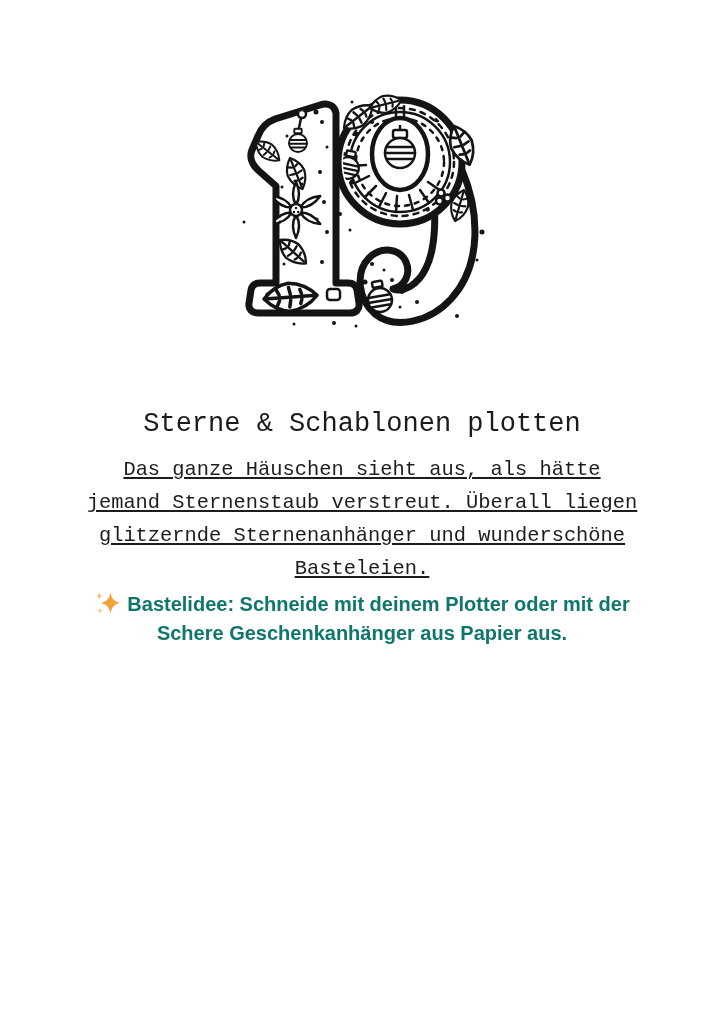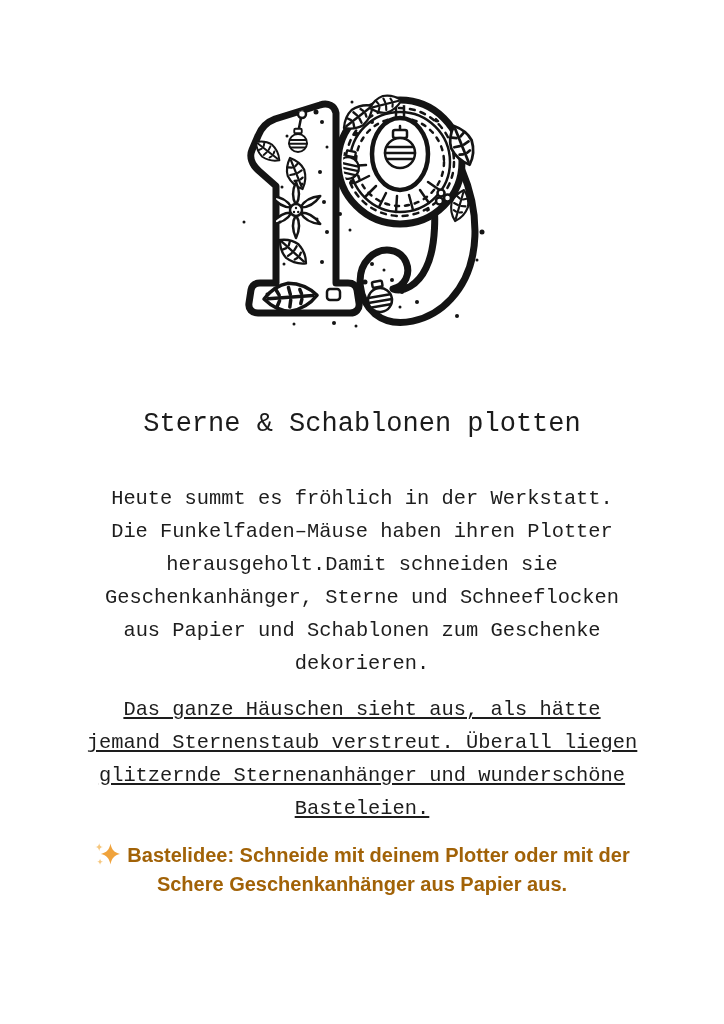--- a/index.html
+++ b/index.html
@@ -35,27 +35,27 @@
     margin:0 auto;
     max-width:640px;
     font-size:20.4px;
     line-height:33px;
     white-space:pre-line;
     color:#1d1d1d;
   }
   .p1 { margin-top:42px; }
   .p2 { margin-top:13px;text-decoration:underline; }
   .tip {
-    margin:16px auto 0;
+    margin:5px auto 0;
     max-width:620px;
     font-family:"Liberation Sans", sans-serif;
     font-size:20px;
     font-weight:700;
     line-height:29px;
-    color:#a16207;
+    color:#0f766e;
   }
   .tip .tip-text { white-space:pre-line; }
   .sparkle { display:inline-block; vertical-align:-5px; margin-right:7px; }
   .sr-only {
     position:absolute; width:1px; height:1px;
     overflow:hidden; clip:rect(0 0 0 0); white-space:nowrap;
   }
 </style>
 </head>
 <body>
@@ -200,26 +200,20 @@
           <circle class="dot" cx="120" cy="10" r="1.5"></circle>
         <circle class="dot" cx="12" cy="130" r="1.5"></circle>
           <circle class="dot" cx="62" cy="232" r="1.5"></circle>
         <rect x="95" y="197" width="13" height="11" rx="3" class="lnw"></rect>
       </g>
     </svg>
   </div>
 
   <h1 class="title">Sterne &amp; Schablonen plotten</h1>
 
-  <p class="body-text p1">Heute summt es fröhlich in der Werkstatt.
-Die Funkelfaden–Mäuse haben ihren Plotter
-herausgeholt.Damit schneiden sie
-Geschenkanhänger, Sterne und Schneeflocken
-aus Papier und Schablonen zum Geschenke
-dekorieren.</p>
 
   <p class="body-text p2">Das ganze Häuschen sieht aus, als hätte
 jemand Sternenstaub verstreut. Überall liegen
 glitzernde Sternenanhänger und wunderschöne
 Basteleien.</p>
 
   <div class="tip">
     <svg class="sparkle" width="26" height="26" viewBox="0 0 30 30" aria-hidden="true">
       <path d="M19,3 C20.3,10 23.5,13.6 30,15 C23.5,16.4 20.3,20 19,27 C17.7,20 14.5,16.4 8,15 C14.5,13.6 17.7,10 19,3 Z" fill="#f0a33c"></path>
       <path d="M6,2.5 C6.6,5.5 7.8,6.7 10.5,7 C7.8,7.3 6.6,8.5 6,11.5 C5.4,8.5 4.2,7.3 1.5,7 C4.2,6.7 5.4,5.5 6,2.5 Z" fill="#f6c77e"></path>

